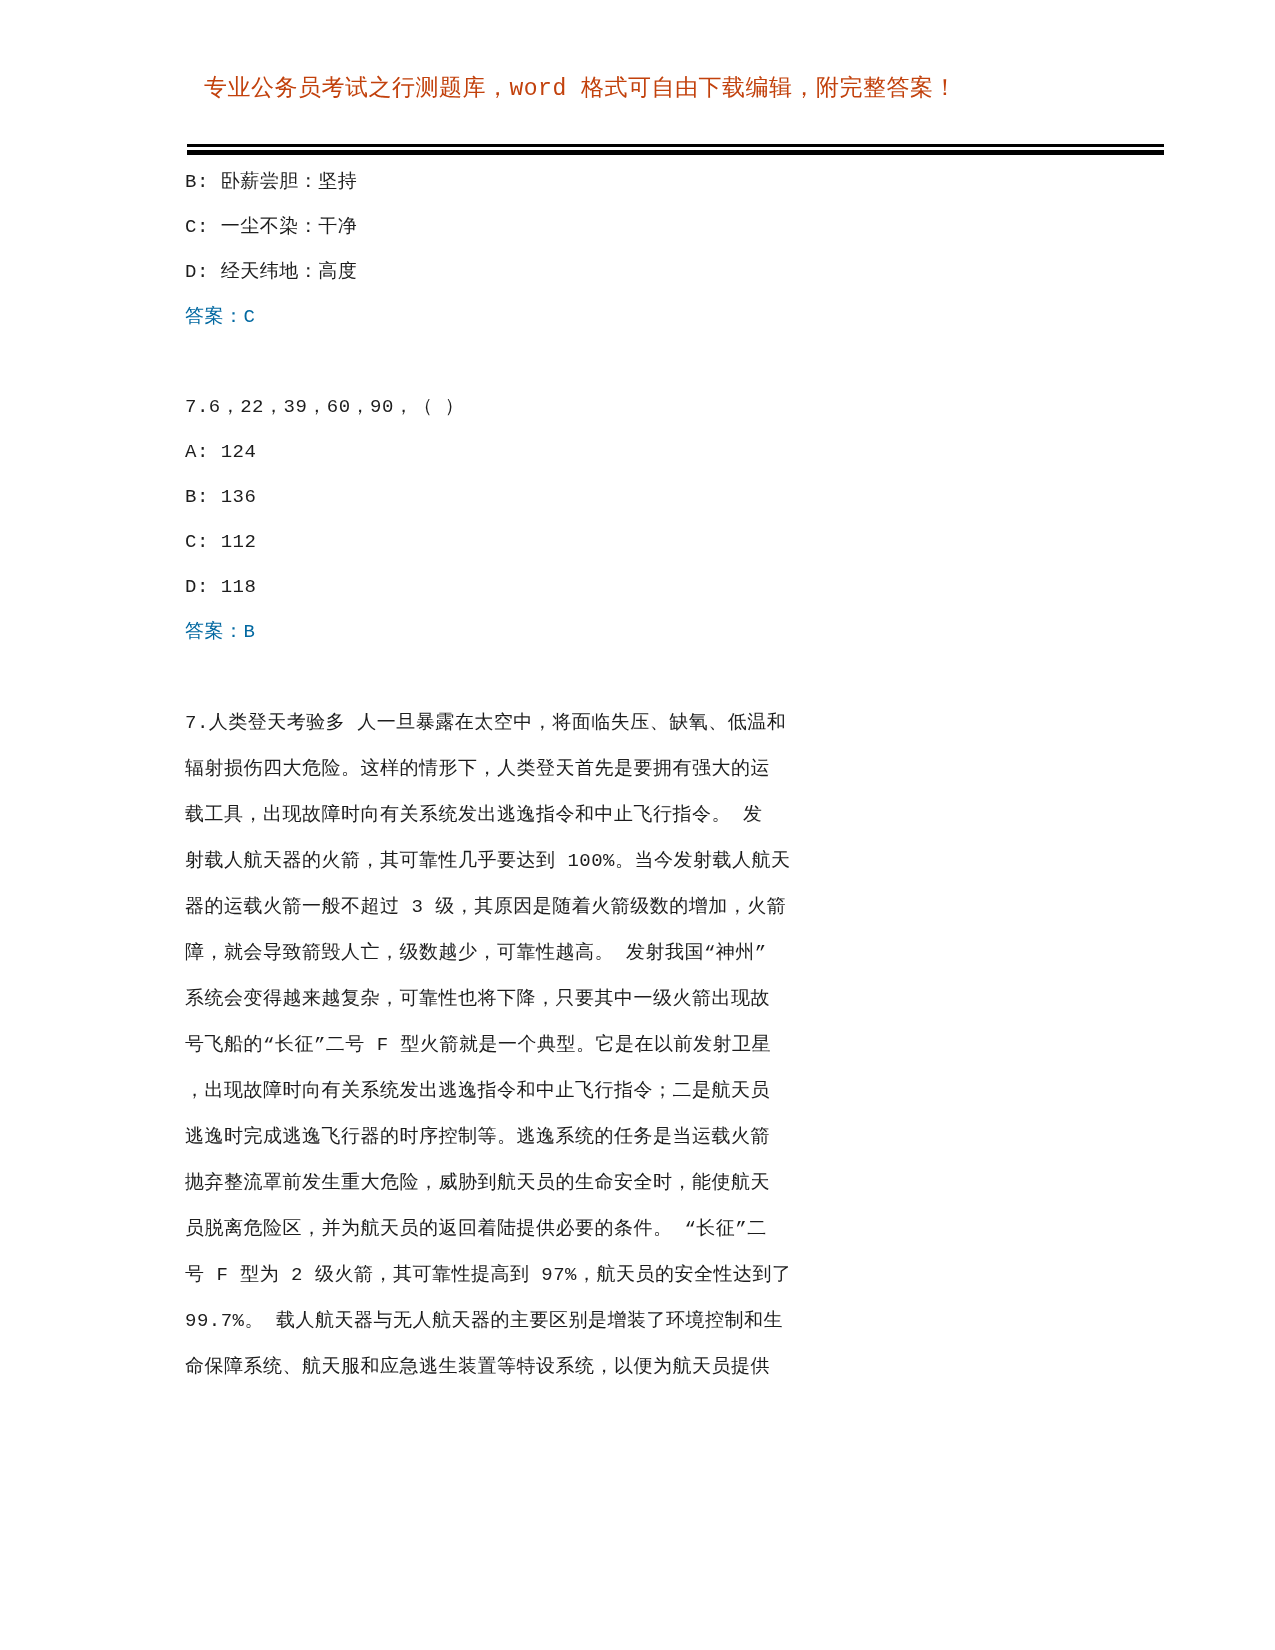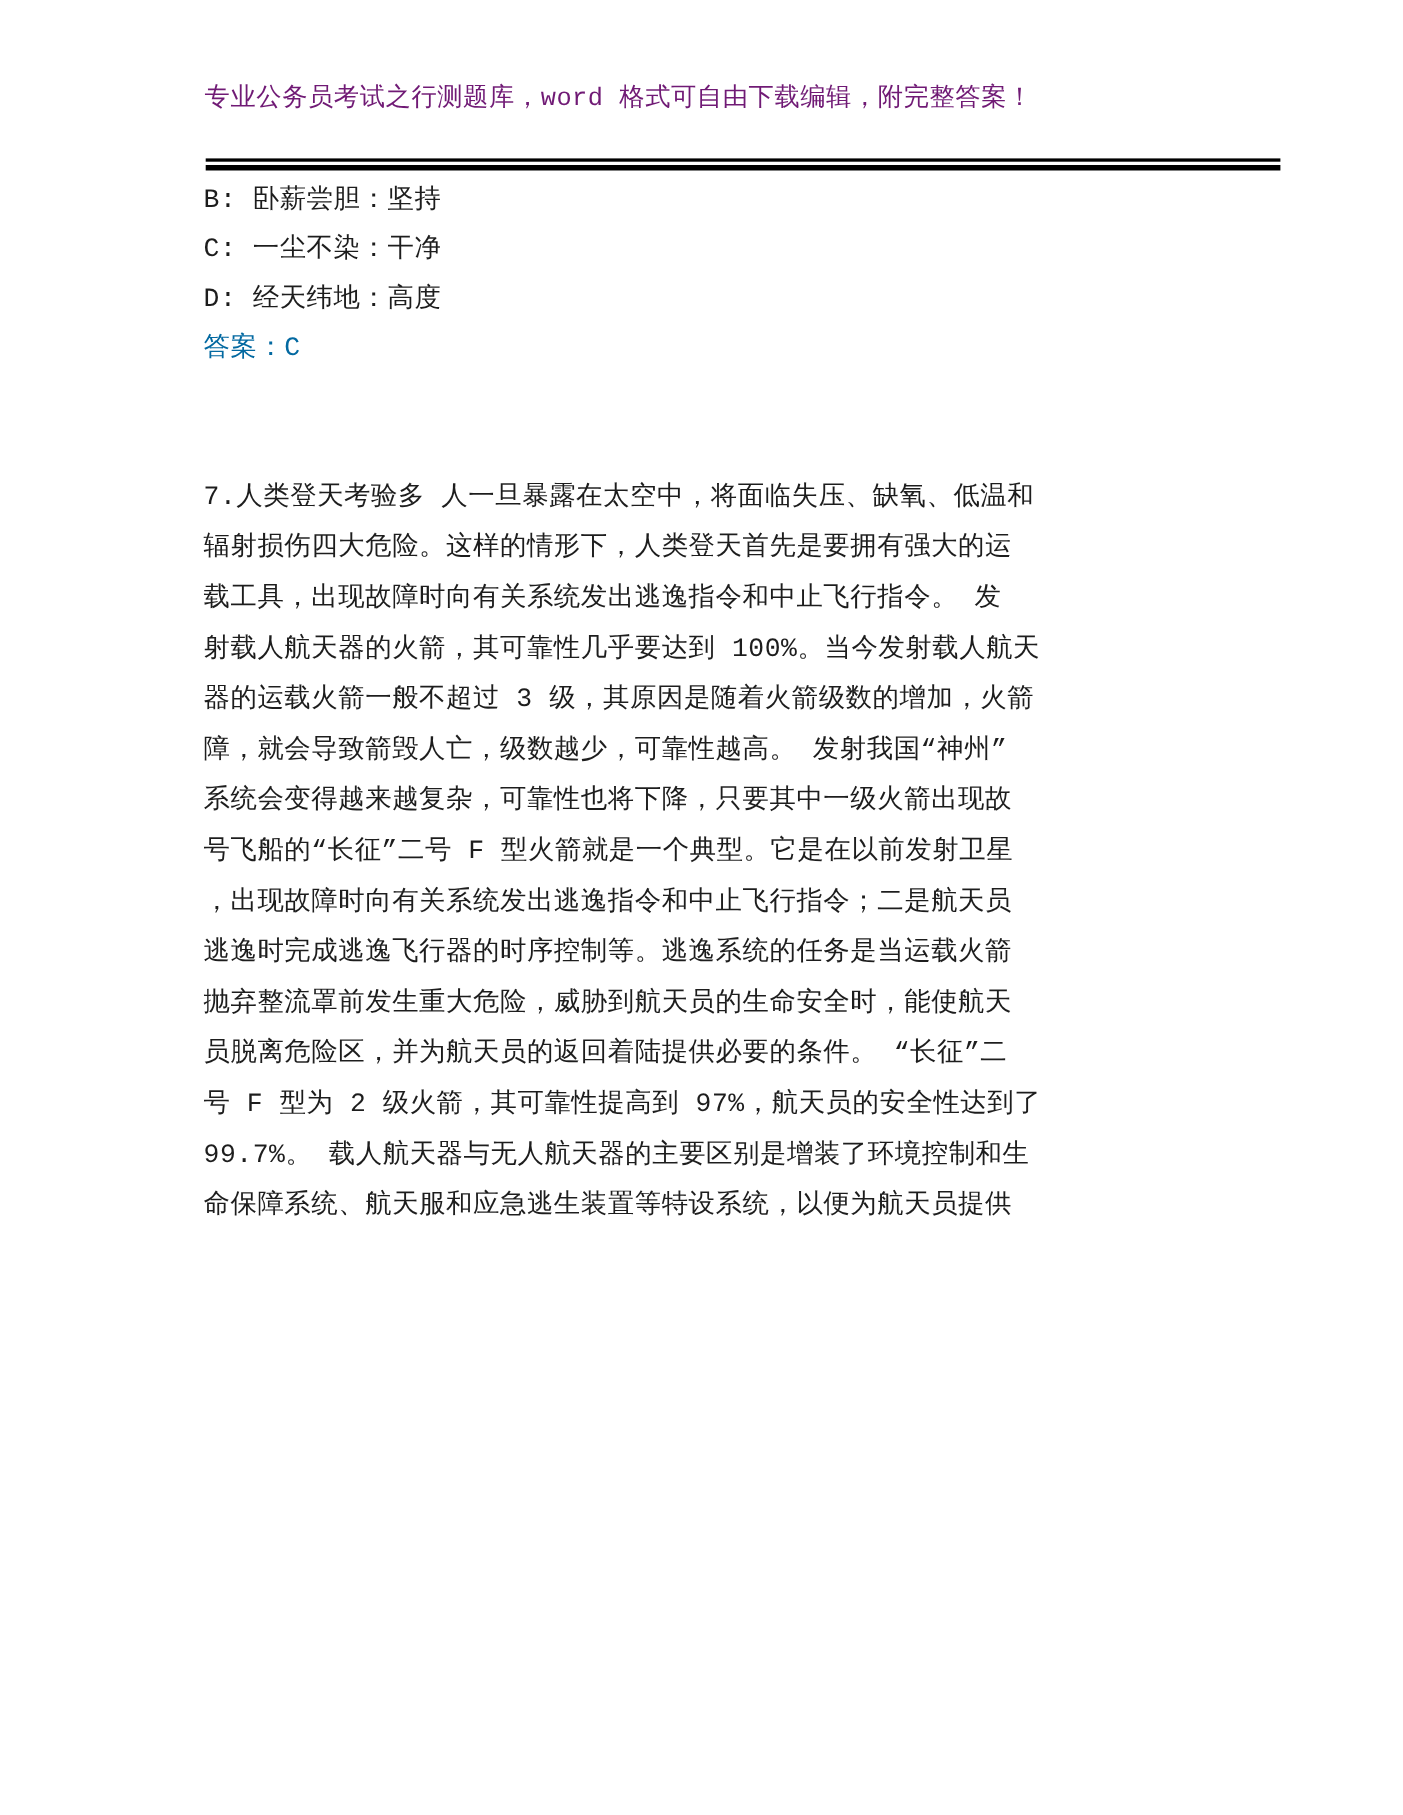--- a/index.html
+++ b/index.html
@@ -11,43 +11,43 @@
     position: relative;
     width: 1275px;
     height: 1650px;
     background: #ffffff;
     color: #1d1d1d;
     font-family: "Liberation Mono", "DejaVu Sans Mono", monospace;
     overflow: hidden;
   }
   .header-text {
     position: absolute;
-    left: 186px;
+    left: 204px;
     top: 72px;
     font-size: 23px;
     letter-spacing: 0.5px;
-    color: #701a75;
+    color: #c2410c;
     white-space: pre;
   }
   .header-rule {
     position: absolute;
     left: 187px;
     top: 144px;
     width: 977px;
     height: 3px;
     border-top: 3px solid #000000;
     border-bottom: 5px solid #000000;
     box-sizing: content-box;
   }
   .content {
     position: absolute;
     left: 185px;
     top: 160px;
     width: 905px;
-    font-size: 24px;
+    font-size: 19px;
     line-height: 45px;
     letter-spacing: 0.5px;
   }
   .line {
     white-space: pre;
   }
   .answer-line {
     font-weight: 400;
     color: #0369a1;
   }
@@ -71,20 +71,28 @@
 
     <div class="q6-block">
       <div class="line">B: 卧薪尝胆：坚持</div>
       <div class="line">C: 一尘不染：干净</div>
       <div class="line">D: 经天纬地：高度</div>
       <div class="line answer-line">答案：C</div>
     </div>
 
     <div class="block-gap"></div>
 
+    <div class="q7-block">
+      <div class="line">7.6，22，39，60，90，（ ）</div>
+      <div class="line">A: 124</div>
+      <div class="line">B: 136</div>
+      <div class="line">C: 112</div>
+      <div class="line">D: 118</div>
+      <div class="line answer-line">答案：B</div>
+    </div>
 
     <div class="block-gap"></div>
 
     <div class="passage">
       <div class="line">7.人类登天考验多 人一旦暴露在太空中，将面临失压、缺氧、低温和</div>
       <div class="line">辐射损伤四大危险。这样的情形下，人类登天首先是要拥有强大的运</div>
       <div class="line">载工具，出现故障时向有关系统发出逃逸指令和中止飞行指令。 发</div>
       <div class="line">射载人航天器的火箭，其可靠性几乎要达到 100%。当今发射载人航天</div>
       <div class="line">器的运载火箭一般不超过 3 级，其原因是随着火箭级数的增加，火箭</div>
       <div class="line">障，就会导致箭毁人亡，级数越少，可靠性越高。 发射我国“神州”</div>

